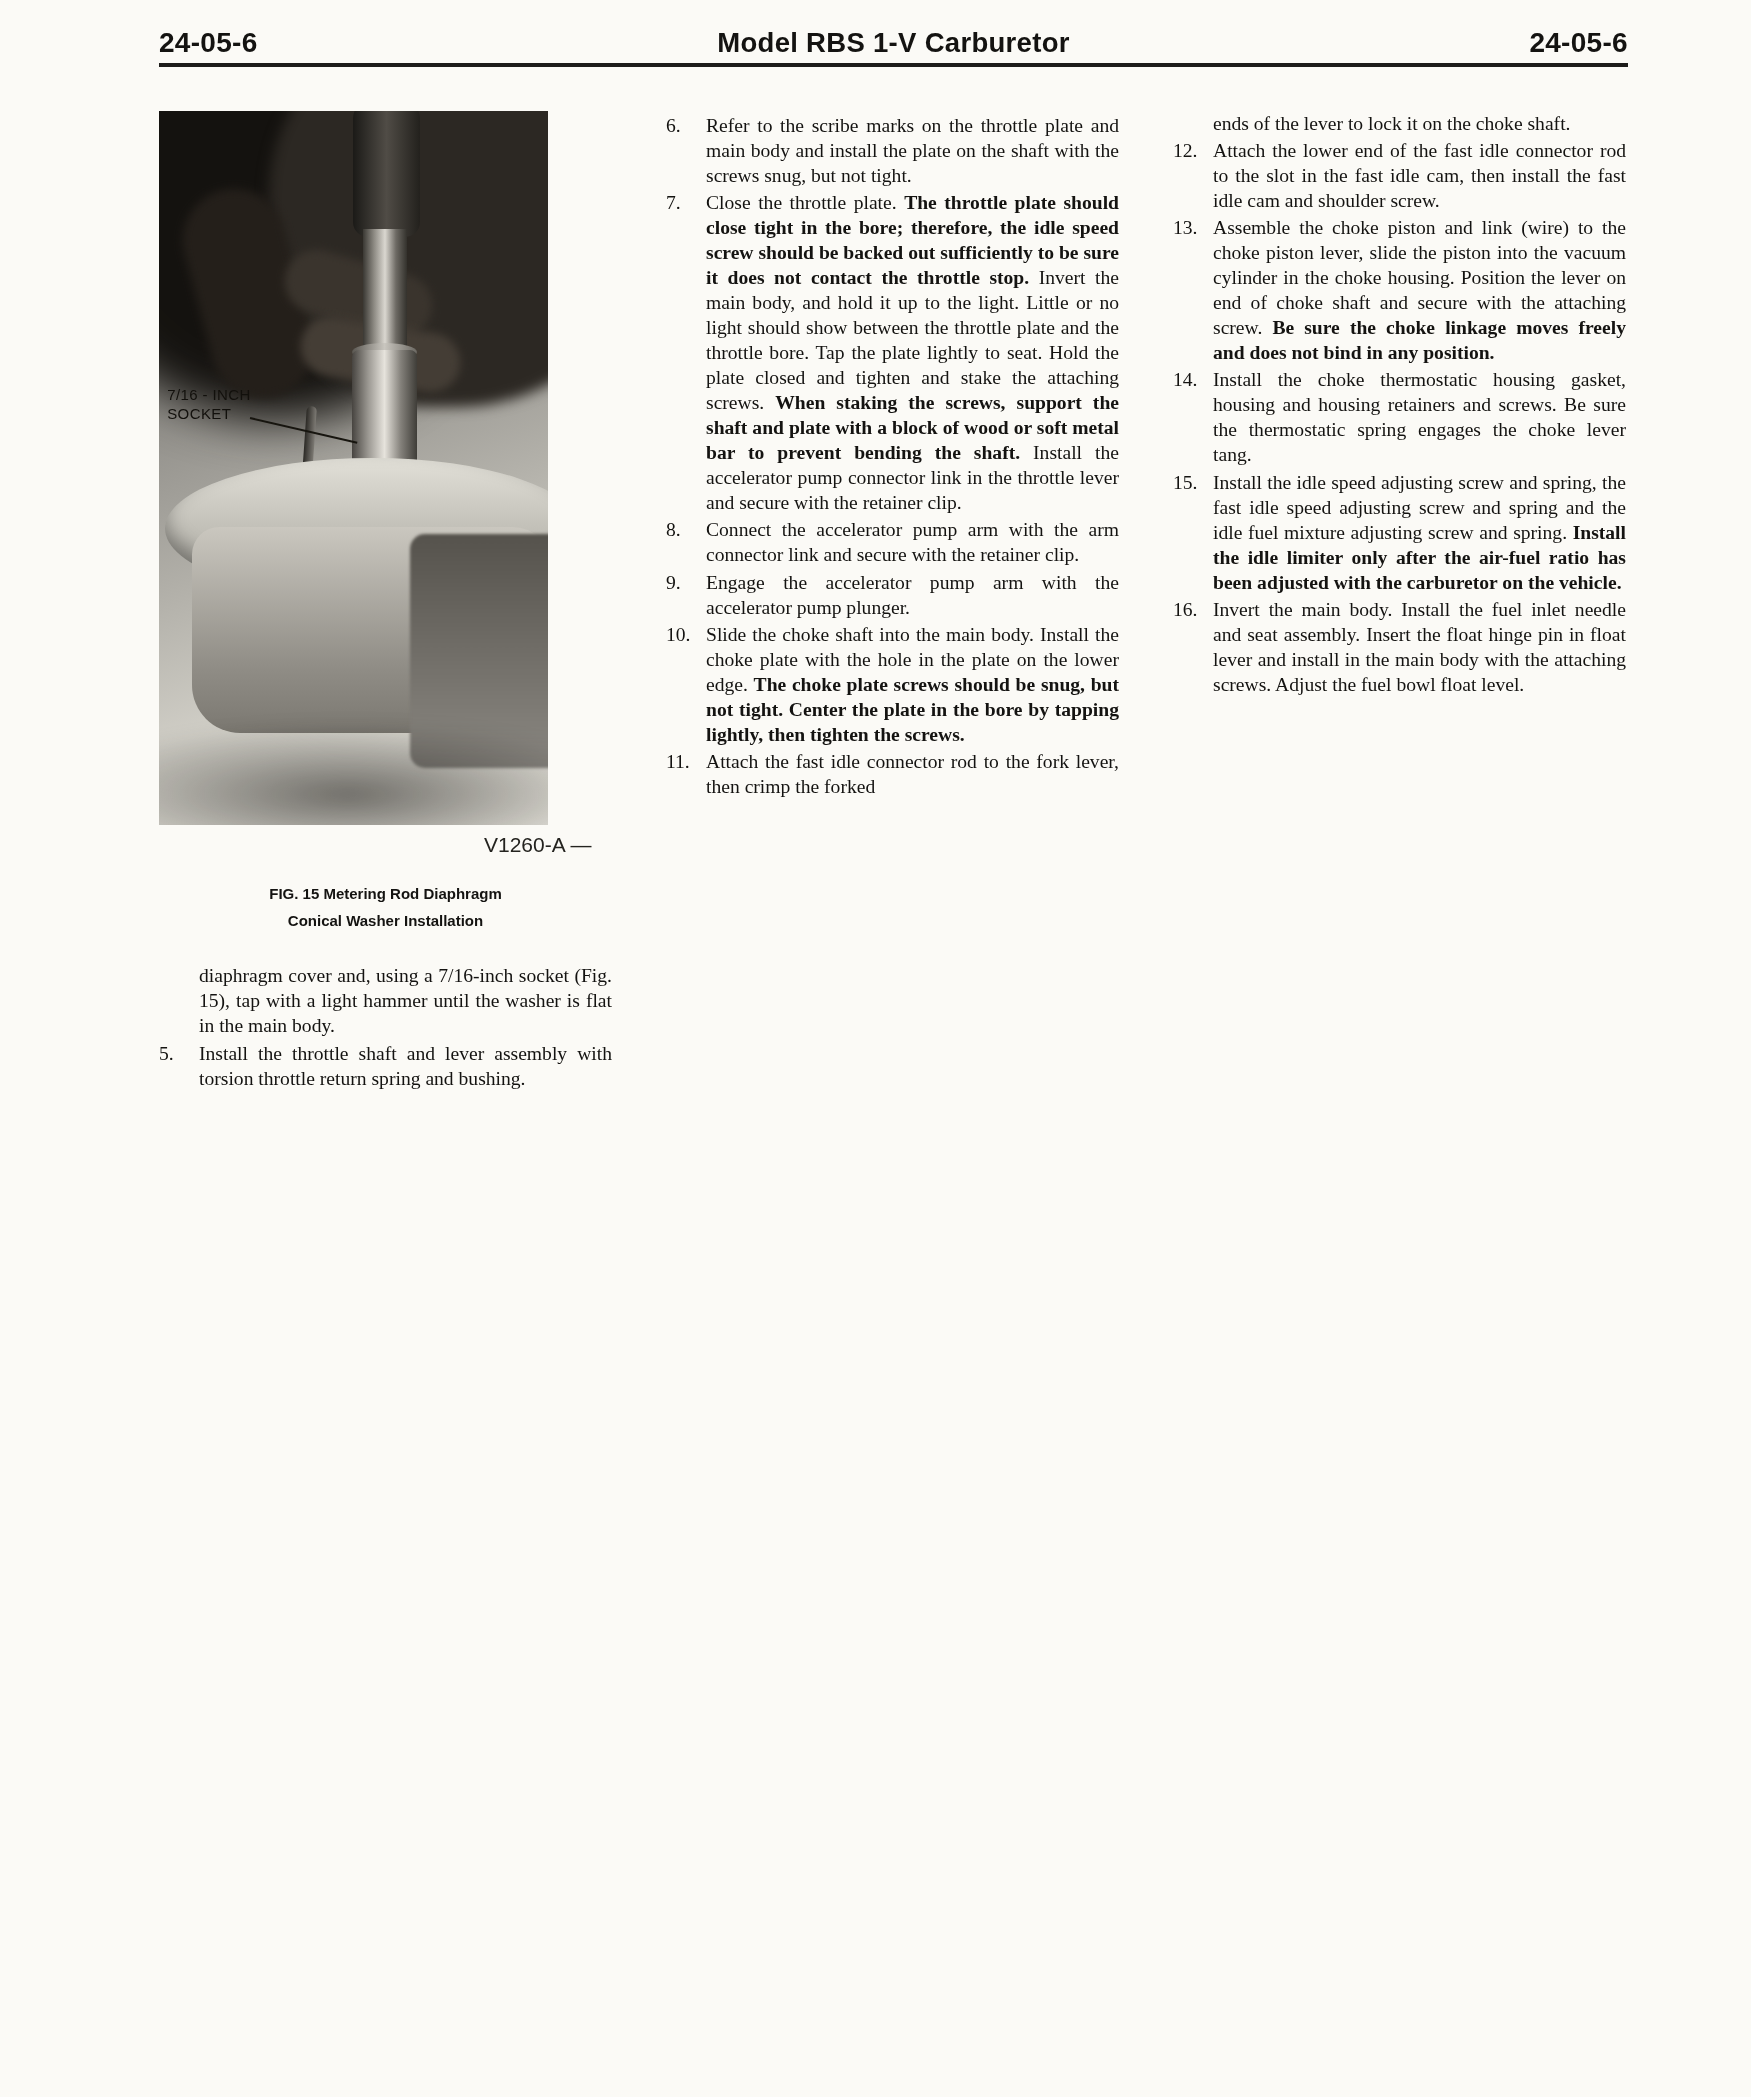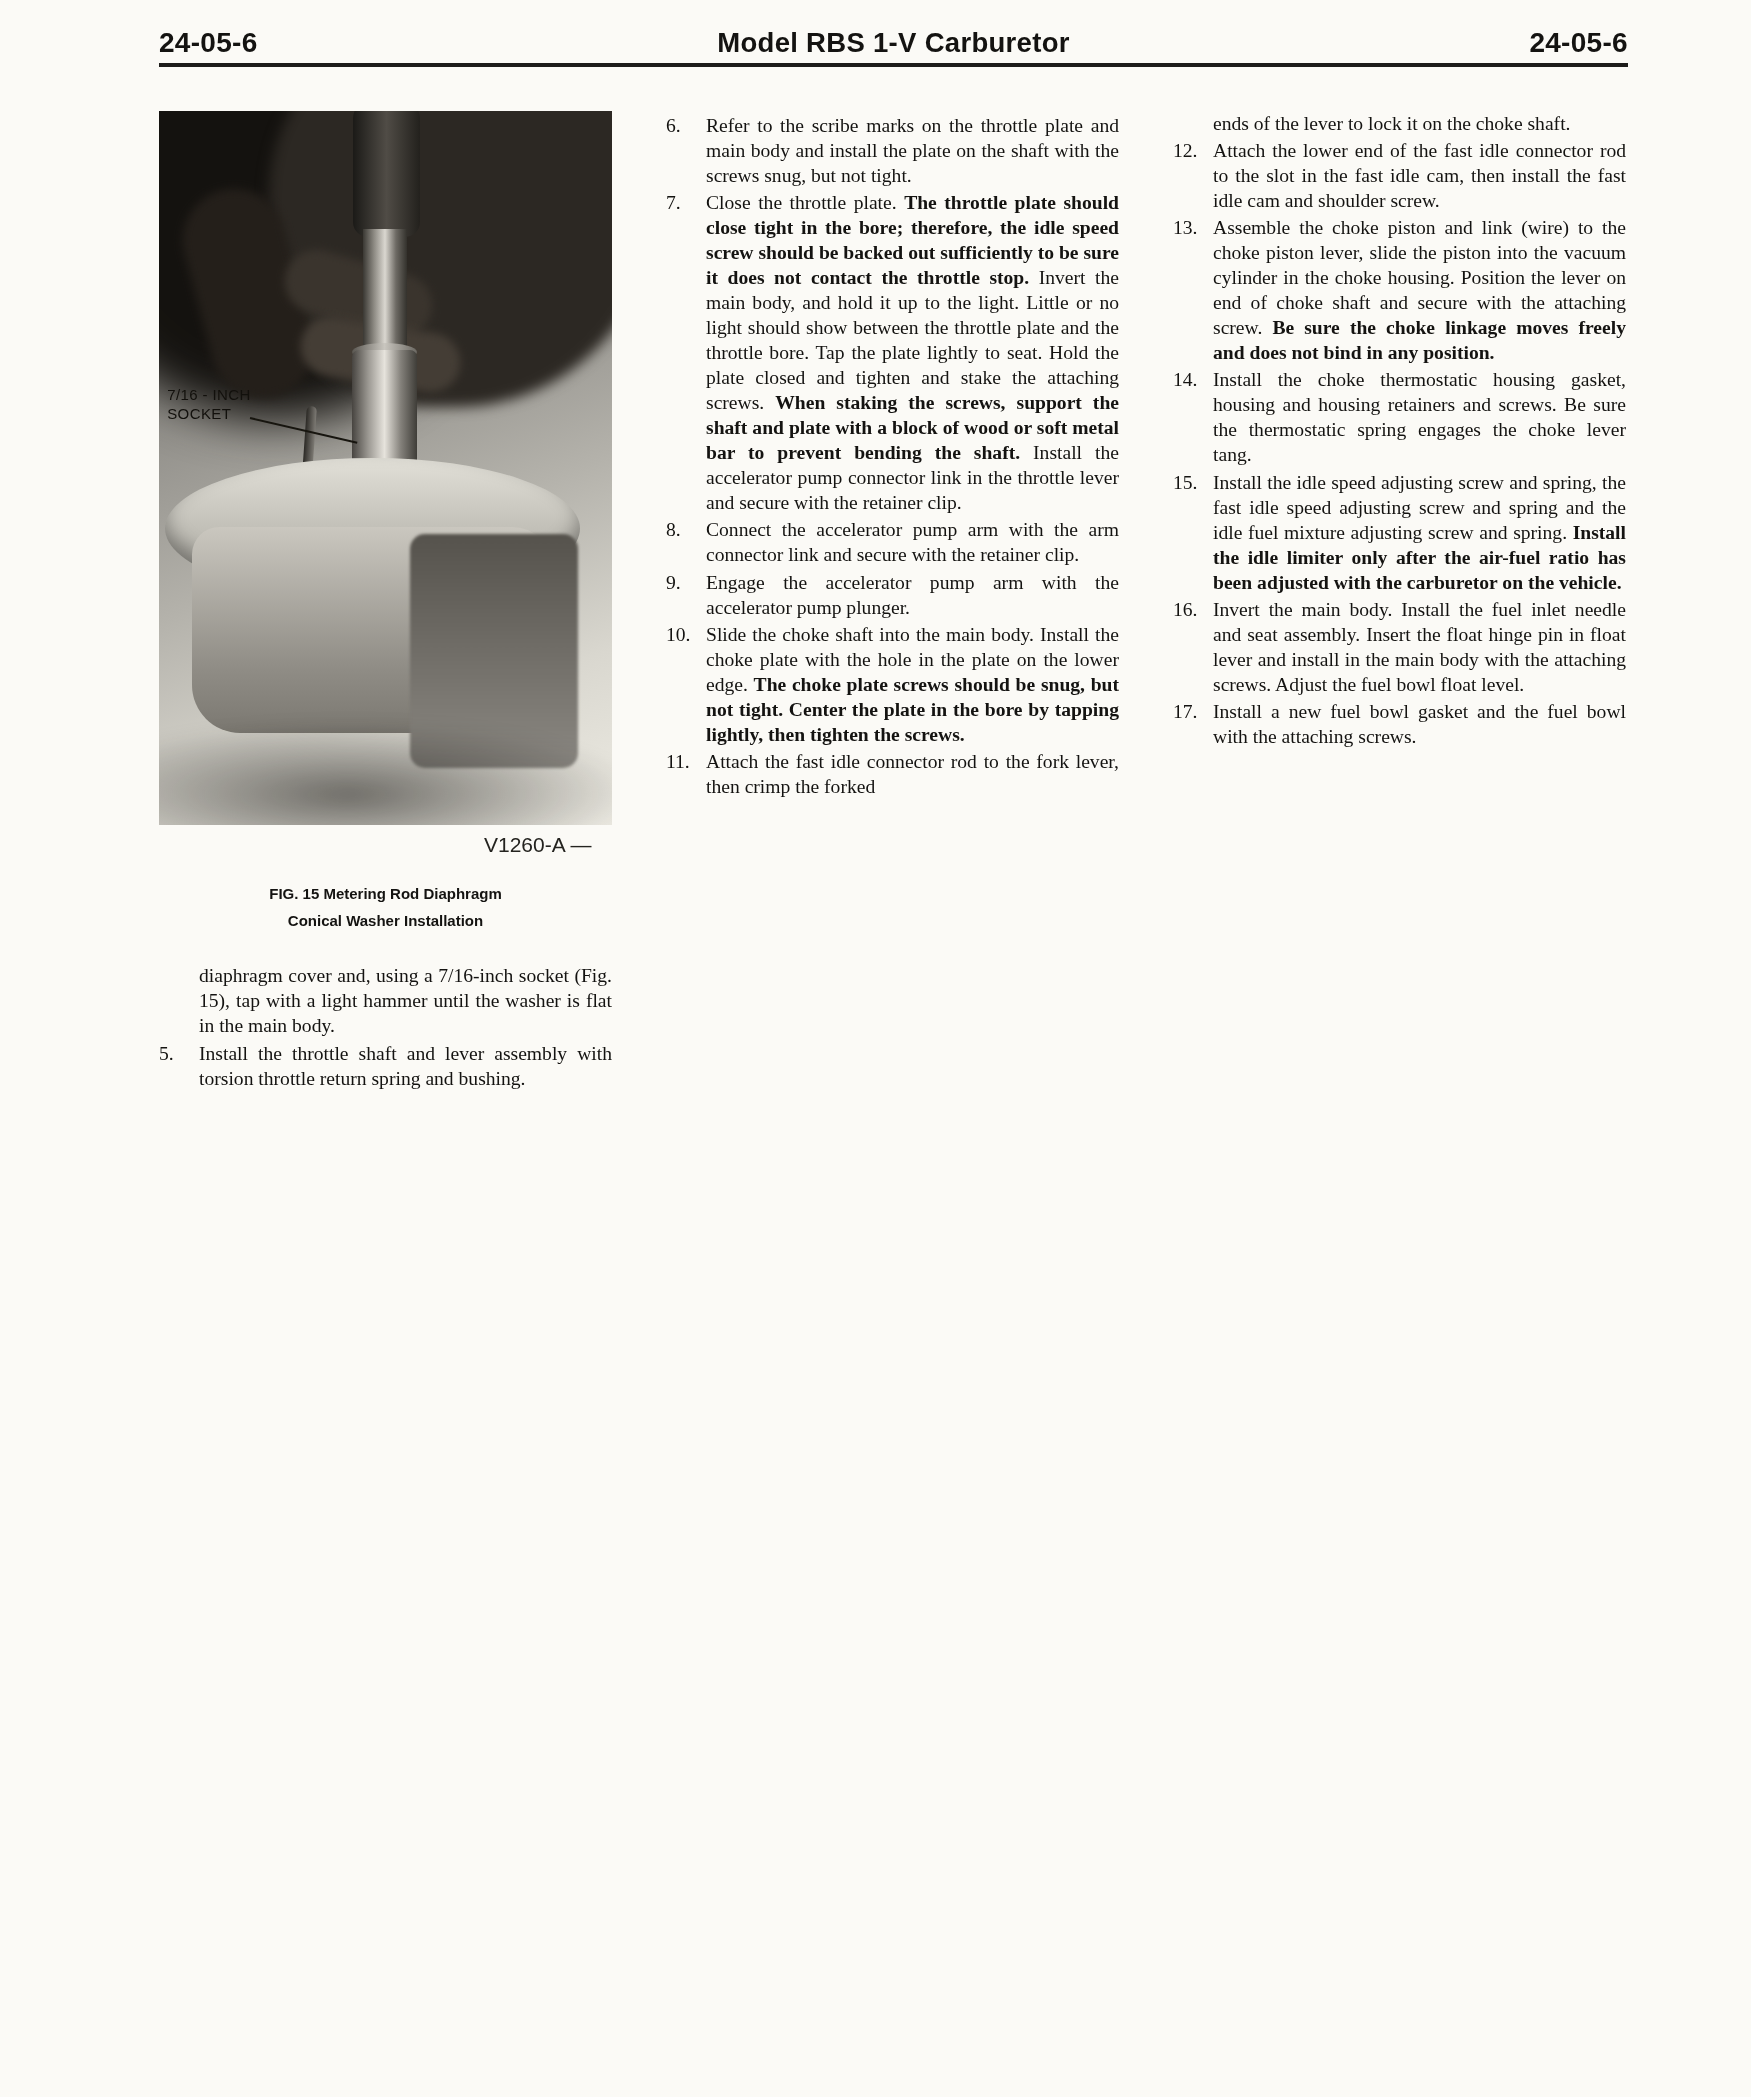--- a/index.html
+++ b/index.html
@@ -28,21 +28,21 @@
   .col { width:453px; }
 
   
   .step { display:flex; margin-top:2.1px; }
   .step-num { flex:0 0 40px; }
   .step-text { flex:1; text-align:justify; }
   .step-text b { font-weight:700; }
   .cont-para { padding-left:40px; text-align:justify; }
 
   
-  .photo { position:relative; width:453px; height:714px; overflow:hidden;
+  .photo { position:relative; width:389px; height:714px; overflow:hidden;
     background:linear-gradient(160deg,#6f6d68 0%,#8b8984 32%,#b4b2ab 58%,#d9d7cf 80%,#edebe3 100%); }
   .ph { position:absolute; }
   .hand-shadow { left:-103px; top:-131px; width:440px; height:440px; border-radius:50%;
     background:#14120f; filter:blur(23.4px); }
   .hand { left:110px; top:-89px; width:385px; height:385px; border-radius:48% 52% 55% 45%;
     background:#2c2823; filter:blur(6.2px); }
   .finger-1 { left:124px; top:151px; width:151px; height:63px; border-radius:34px;
     background:#3a342d; transform:rotate(16deg); filter:blur(4.1px); }
   .finger-2 { left:141px; top:214px; width:161px; height:59px; border-radius:32px;
     background:#443d35; transform:rotate(9deg); filter:blur(4.1px); }
@@ -176,22 +176,18 @@
             <div class="step-text"><span>Install the choke thermostatic housing gasket, housing and housing retainers and screws. Be sure the thermostatic spring engages the choke lever tang.</span></div>
           </div>
           <div class="step">
             <span class="step-num">15.</span>
             <div class="step-text"><span>Install the idle speed adjusting screw and spring, the fast idle speed adjusting screw and spring and the idle fuel mixture adjusting screw and spring. </span><b>Install the idle limiter only after the air-fuel ratio has been adjusted with the carburetor on the vehicle.</b></div>
           </div>
           <div class="step">
             <span class="step-num">16.</span>
             <div class="step-text"><span>Invert the main body. Install the fuel inlet needle and seat assembly. Insert the float hinge pin in float lever and install in the main body with the attaching screws. Adjust the fuel bowl float level.</span></div>
           </div>
-          <div class="step">
-            <span class="step-num">17.</span>
-            <div class="step-text"><span>Install a new fuel bowl gasket and the fuel bowl with the attaching screws.</span></div>
-          </div>
         </div>
     </div>
 
   </div>
 </div>
 
 
 </body></html>

